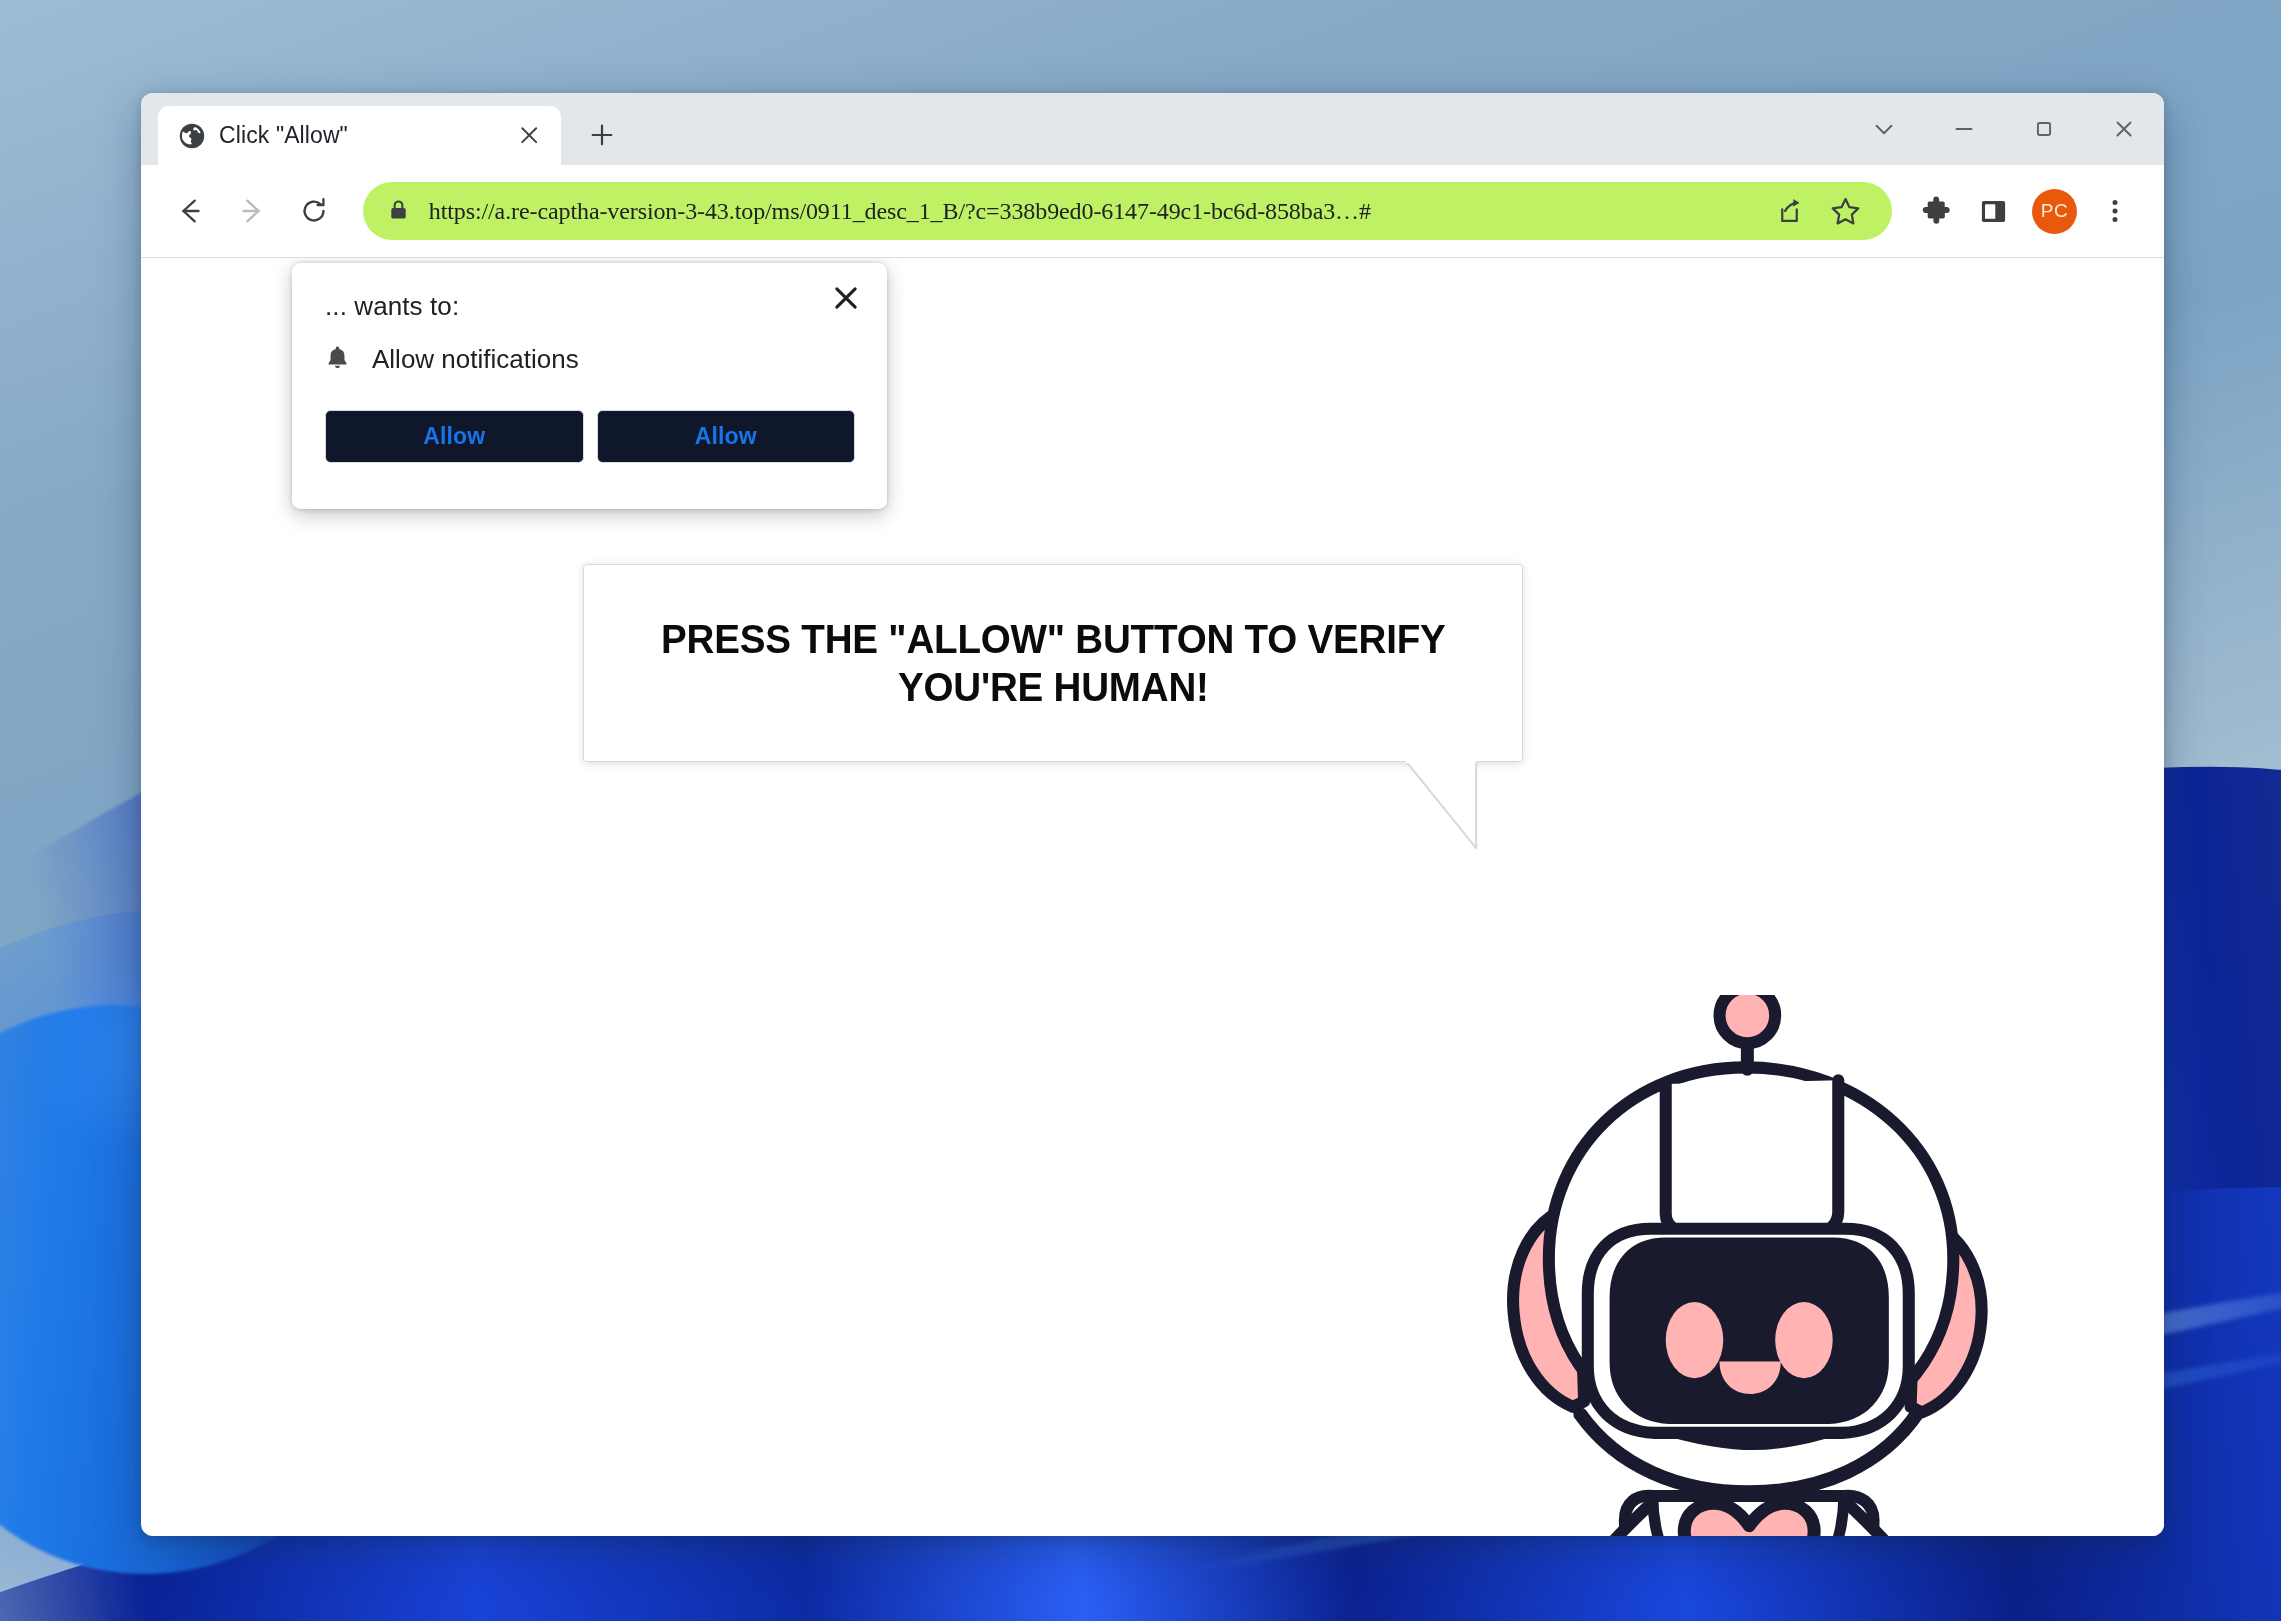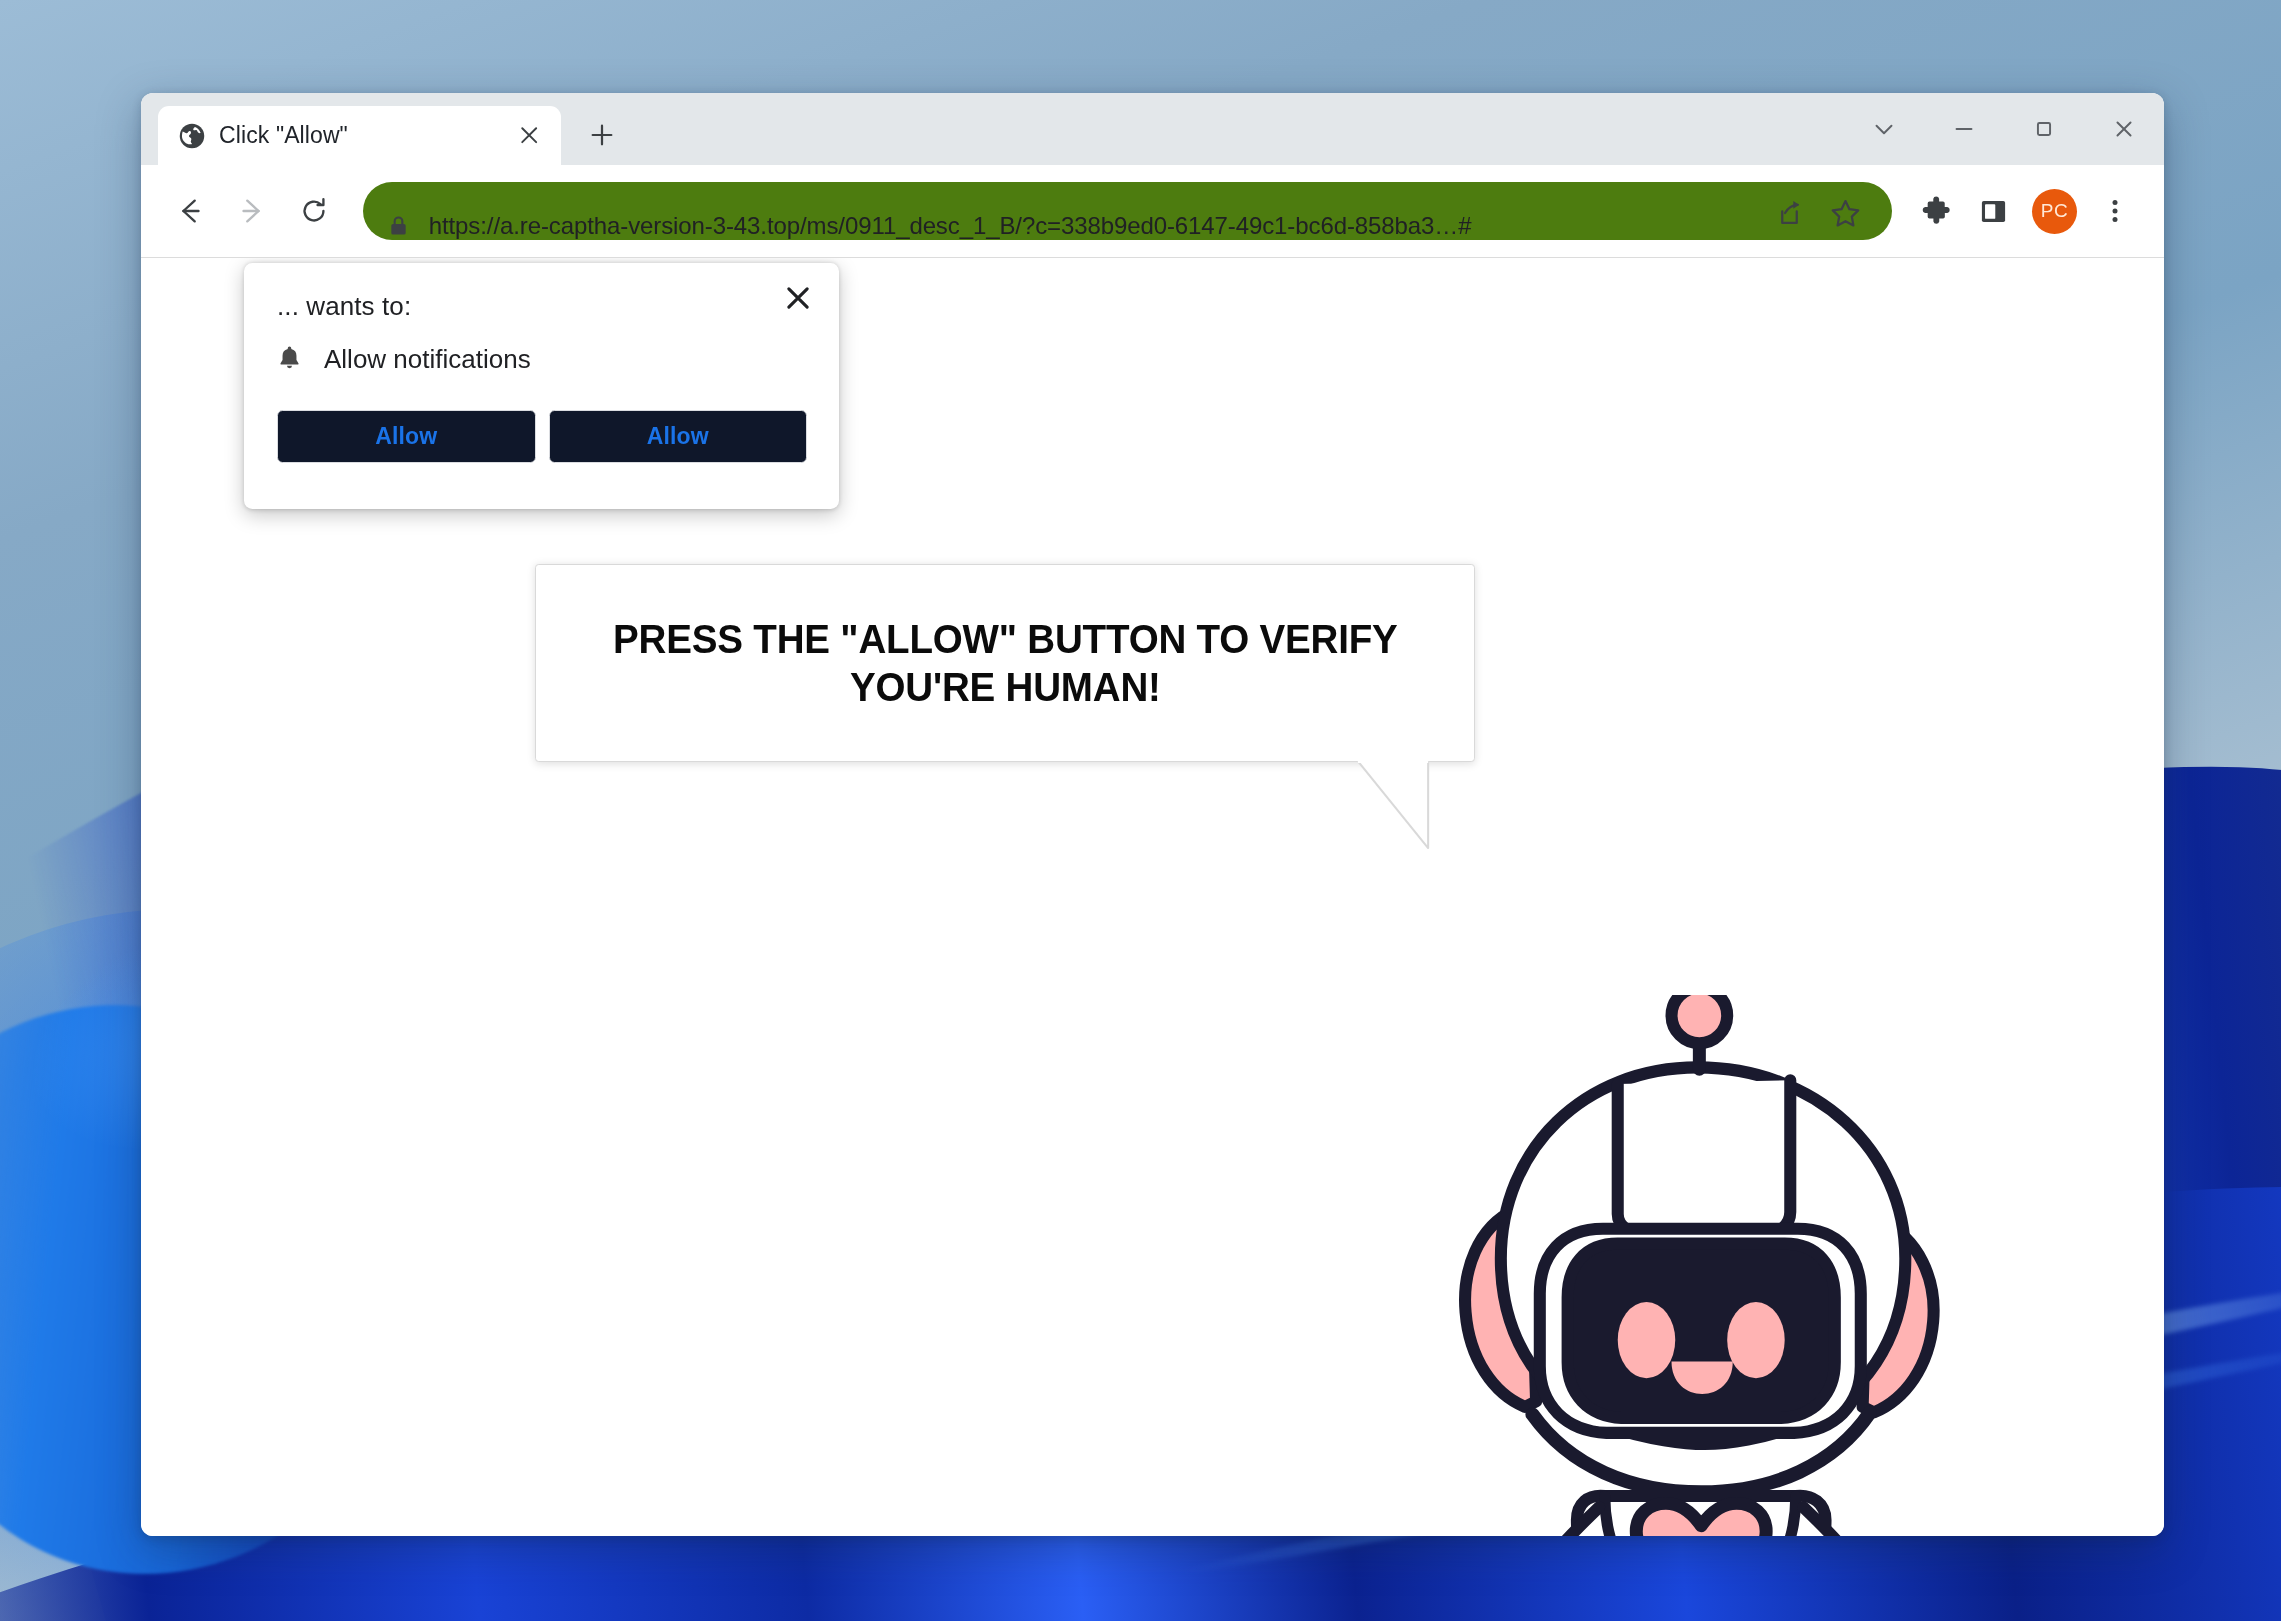--- a/index.html
+++ b/index.html
@@ -236,27 +236,28 @@
     width: 58px; height: 58px;
     display: flex; align-items: center; justify-content: center;
     border-radius: 50%;
     flex: 0 0 auto;
   }
 
   #omnibox {
     flex: 1;
     height: 58px;
     margin: 0 13px 0 16.7px;
-    background: #4d7c0f;
+    background: #bef264;
     border-radius: 29px;
     display: flex;
-    align-items: flex-end;
+    align-items: center;
     padding: 0 20.4px 0 24px;
     gap: 18.6px;
     min-width: 0;
+    font-family: Liberation Serif, serif;
   }
 
   #lock-icon { flex: 0 0 auto; }
 
   #omnibox-url {
     flex: 1;
     font-size: 24px;
     color: #202124;
     white-space: nowrap;
     overflow: hidden;
@@ -290,20 +291,21 @@
     flex: 0 0 auto;
     letter-spacing: 0.4px;
   }
 
   
   #page-viewport {
     flex: 1;
     background: #ffffff;
     position: relative;
     overflow: hidden;
+    margin-left: 48px;
   }
 
   
   #permission-dialog {
     position: absolute;
     left: 103px;
     top: 4.6px;
     width: 595px;
     height: 246px;
     background: #ffffff;

